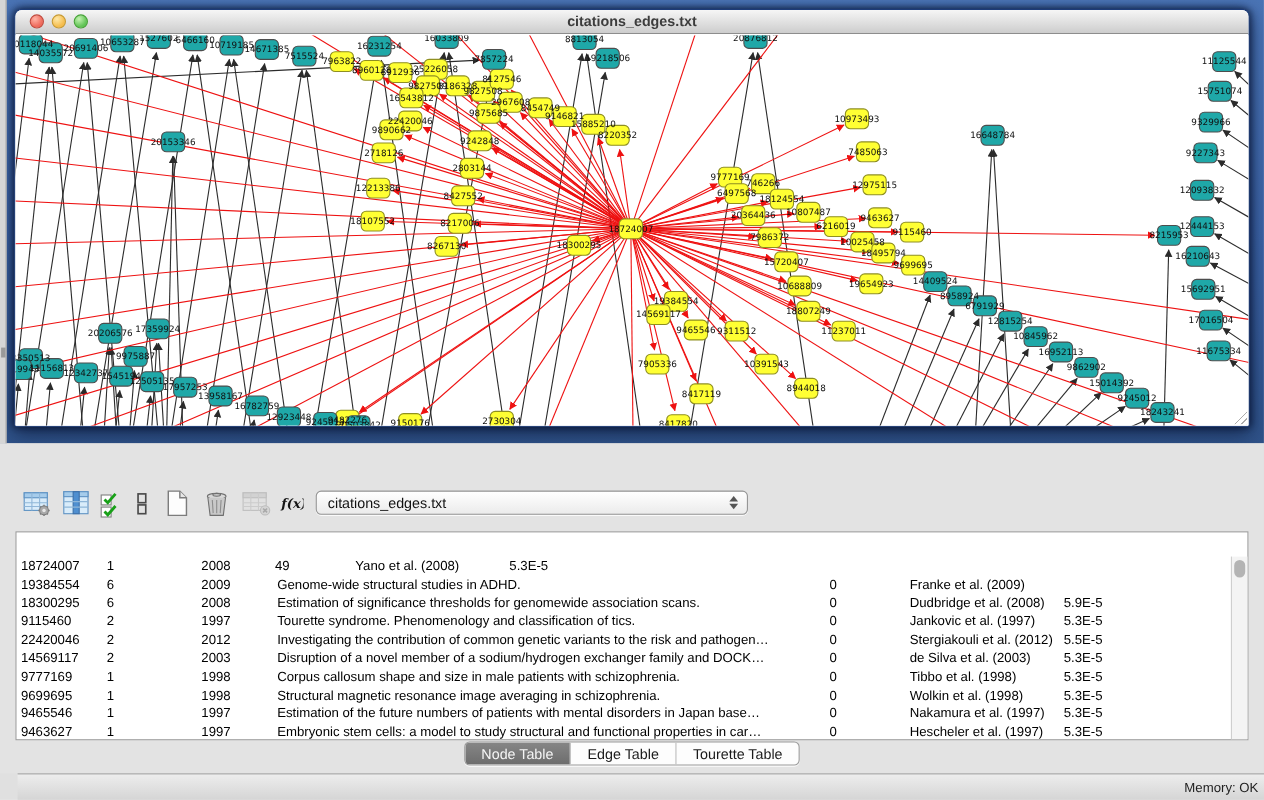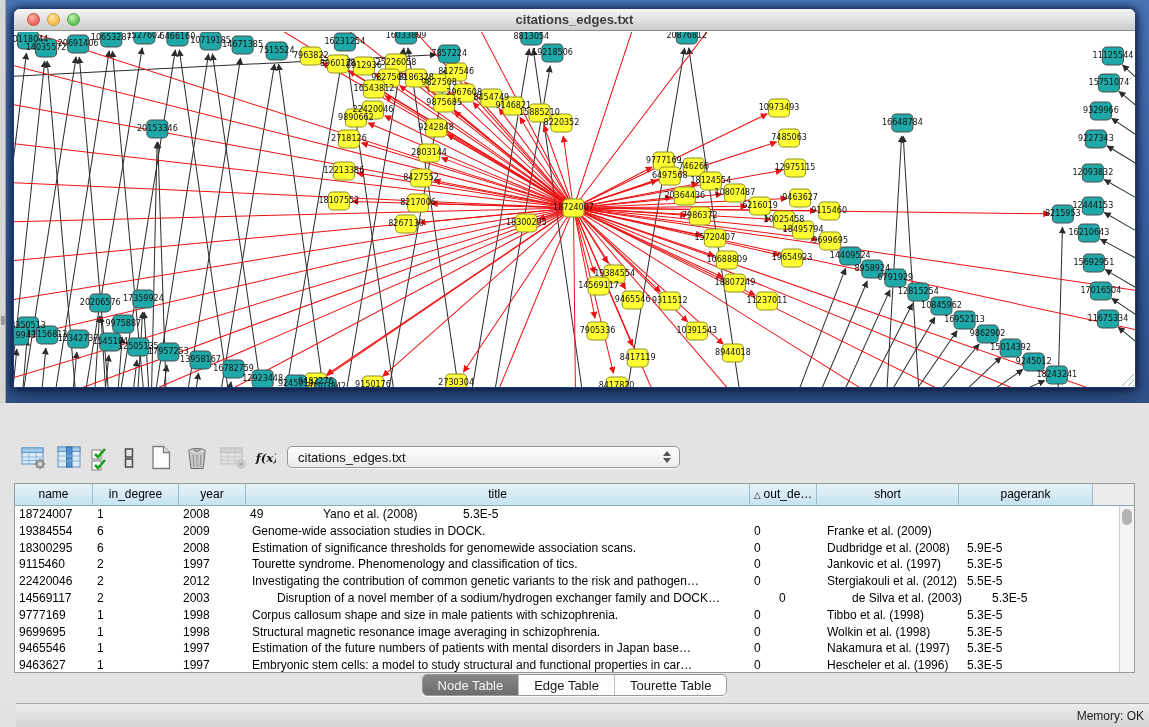--- a/index.html
+++ b/index.html
@@ -570,44 +570,34 @@
     <div class="combo">
       <span class="combo-text">citations_edges.txt</span>
       <span class="combo-arrows">
         <span class="arr-up"></span>
           <span class="arr-dn"></span>
       </span>
     </div>
   </div>
 
   <div class="data-table">
-    <div class="thead" id="thead">
-        <div class="th" style="width: 78px;">name</div>
-        <div class="th" style="width: 86px;">in_degree</div>
-        <div class="th" style="width: 67px;">year</div>
-        <div class="th" style="width: 504px;">title</div>
-        <div class="th" style="width: 67px;"><span class="sort-glyph">△</span>out_de…</div>
-        <div class="th" style="width: 142px;">short</div>
-        <div class="th" style="width: 134px;">pagerank</div>
-        <div class="th filler"></div>
-      </div>
     <div class="tbody" id="tbody">
         <div class="tr">
           <div class="td c-name" style="width: 78px;">18724007</div>
           <div class="td c-indegree" style="width: 86px;">1</div>
           <div class="td c-year" style="width: 67px;">2008</div>
           <div class="td c-outdegree" style="width: 67px;">49</div>
           <div class="td c-short" style="width: 142px;">Yano et al. (2008)</div>
           <div class="td c-pagerank" style="width: 134px;">5.3E-5</div>
         </div>
         <div class="tr">
           <div class="td c-name" style="width: 78px;">19384554</div>
           <div class="td c-indegree" style="width: 86px;">6</div>
           <div class="td c-year" style="width: 67px;">2009</div>
-          <div class="td c-title" style="width: 504px;">Genome-wide association studies in DOCK.</div>
+          <div class="td c-title" style="width: 504px;">Genome-wide structural studies in ADHD.</div>
           <div class="td c-outdegree" style="width: 67px;">0</div>
           <div class="td c-short" style="width: 142px;">Franke et al. (2009)</div>
           <div class="td c-pagerank" style="width: 134px; margin-top: 24px;">5.6E-5</div>
         </div>
         <div class="tr">
           <div class="td c-name" style="width: 78px;">18300295</div>
           <div class="td c-indegree" style="width: 86px;">6</div>
           <div class="td c-year" style="width: 67px;">2008</div>
           <div class="td c-title" style="width: 504px;">Estimation of significance thresholds for genomewide association scans.</div>
           <div class="td c-outdegree" style="width: 67px;">0</div>
@@ -629,21 +619,21 @@
           <div class="td c-year" style="width: 67px;">2012</div>
           <div class="td c-title" style="width: 504px;">Investigating the contribution of common genetic variants to the risk and pathogen…</div>
           <div class="td c-outdegree" style="width: 67px;">0</div>
           <div class="td c-short" style="width: 142px;">Stergiakouli et al. (2012)</div>
           <div class="td c-pagerank" style="width: 134px;">5.5E-5</div>
         </div>
         <div class="tr">
           <div class="td c-name" style="width: 78px;">14569117</div>
           <div class="td c-indegree" style="width: 86px;">2</div>
           <div class="td c-year" style="width: 67px;">2003</div>
-          <div class="td c-title" style="width: 504px; margin-left: 25px;">Disruption of a novel member of a sodium/hydrogen exchanger family and DOCK…</div>
+          <div class="td c-title" style="width: 504px;">Disruption of a novel member of a sodium/hydrogen exchanger family and DOCK…</div>
           <div class="td c-outdegree" style="width: 67px;">0</div>
           <div class="td c-short" style="width: 142px;">de Silva et al. (2003)</div>
           <div class="td c-pagerank" style="width: 134px;">5.3E-5</div>
         </div>
         <div class="tr">
           <div class="td c-name" style="width: 78px;">9777169</div>
           <div class="td c-indegree" style="width: 86px;">1</div>
           <div class="td c-year" style="width: 67px;">1998</div>
           <div class="td c-title" style="width: 504px;">Corpus callosum shape and size in male patients with schizophrenia.</div>
           <div class="td c-outdegree" style="width: 67px;">0</div>
@@ -667,21 +657,21 @@
           <div class="td c-outdegree" style="width: 67px;">0</div>
           <div class="td c-short" style="width: 142px;">Nakamura et al. (1997)</div>
           <div class="td c-pagerank" style="width: 134px;">5.3E-5</div>
         </div>
         <div class="tr">
           <div class="td c-name" style="width: 78px;">9463627</div>
           <div class="td c-indegree" style="width: 86px;">1</div>
           <div class="td c-year" style="width: 67px;">1997</div>
           <div class="td c-title" style="width: 504px;">Embryonic stem cells: a model to study structural and functional properties in car…</div>
           <div class="td c-outdegree" style="width: 67px;">0</div>
-          <div class="td c-short" style="width: 142px;">Hescheler et al. (1996)</div>
+          <div class="td c-short" style="width: 142px;">Hescheler et al. (1997)</div>
           <div class="td c-pagerank" style="width: 134px;">5.3E-5</div>
         </div>
       </div>
     <div class="vscroll">
       <div class="vthumb"></div>
     </div>
   </div>
 
   <div class="tabs-row">
     <div class="seg-control" id="seg-control">

